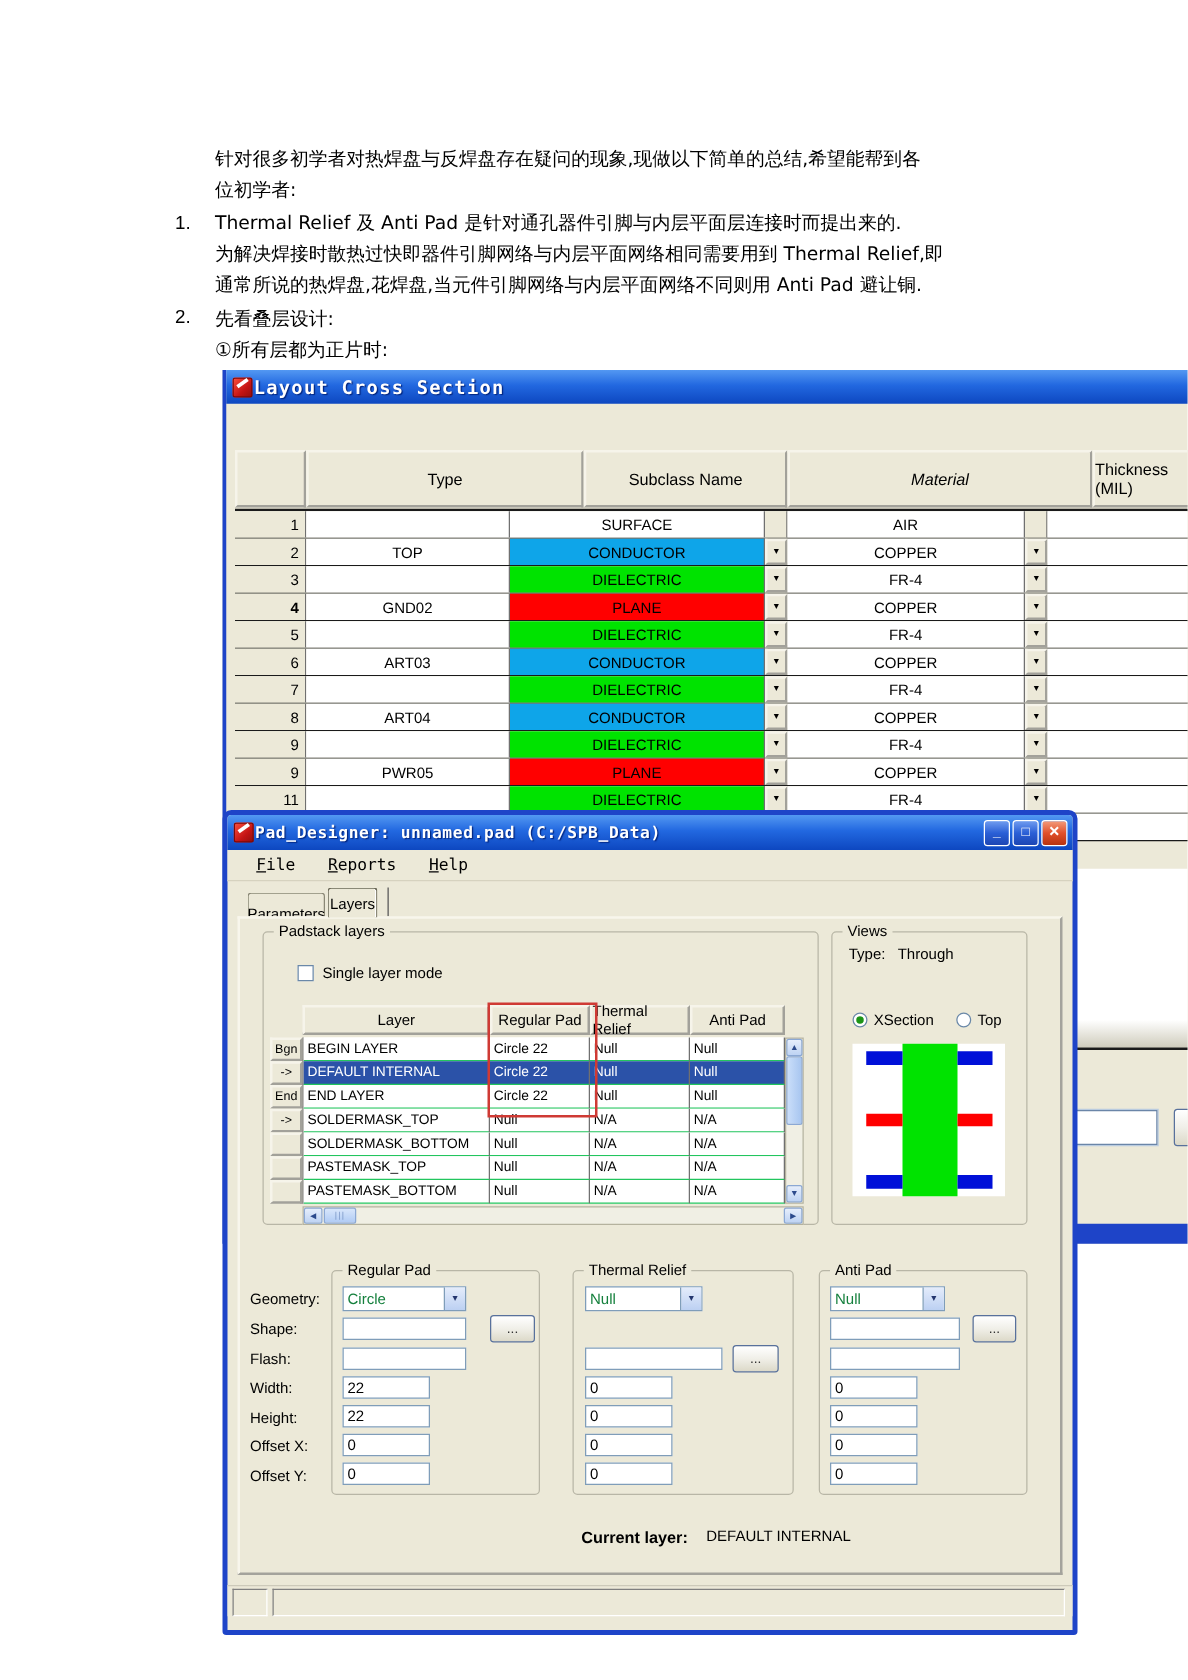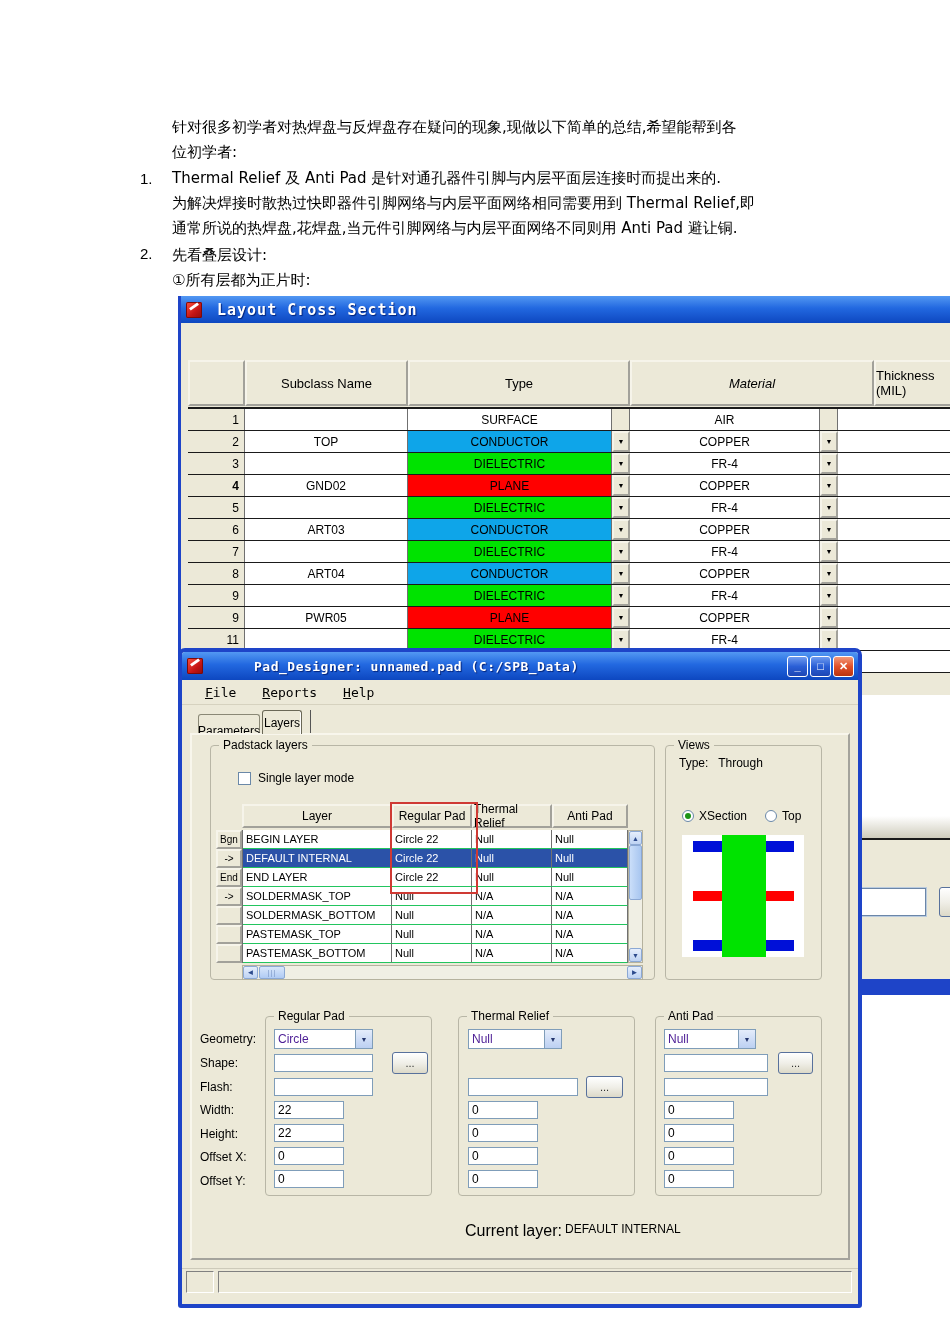--- a/index.html
+++ b/index.html
@@ -9,21 +9,21 @@
   
   .doc-line{position:absolute;font-size:15px;color:#000;white-space:nowrap;
             font-family:"DejaVu Sans","Liberation Sans",sans-serif;}
   .doc-num{position:absolute;font-size:15px;color:#000;font-family:"Liberation Sans",sans-serif;}
 
   
   .titlebar{position:absolute;left:0;right:0;top:0;height:27px;
             background:linear-gradient(180deg,#5398f2 0%,#2268e0 45%,#0d47c0 100%);
             display:flex;align-items:center;color:#fff;}
   .title-text{font-family:"DejaVu Sans Mono",monospace;font-weight:bold;font-size:14px;
-              letter-spacing:1px;margin-left:15px;white-space:nowrap;text-shadow:1px 1px 1px #00227a;}
+              letter-spacing:1px;margin-left:1px;white-space:nowrap;text-shadow:1px 1px 1px #00227a;}
   .app-icon{width:16px;height:16px;margin-left:5px;flex:0 0 auto;border-radius:2px;
             background:linear-gradient(135deg,#ff5340 0%,#c41414 60%,#8e0d0d 100%);
             box-shadow:inset 0 0 0 1px #7c0a0a;position:relative;}
   .app-icon::after{content:"";position:absolute;left:3px;top:3px;width:10px;height:3px;background:#fff;
             transform:rotate(-35deg);}
   .cap-btn{width:19px;height:19px;margin-left:2px;border-radius:3px;border:1px solid #fff;
            display:flex;align-items:center;justify-content:center;color:#fff;font-size:11px;
            font-weight:bold;line-height:1;
            background:linear-gradient(180deg,#6f9bef 0%,#2a5fd6 50%,#1c46b4 100%);}
   .cap-close{background:linear-gradient(180deg,#f29a7a 0%,#e1502a 50%,#b8330f 100%);}
@@ -31,21 +31,21 @@
          font-family:"Liberation Sans",sans-serif;padding:1px 3px;box-sizing:border-box;color:#000;}
   input.field{outline:none;}
   .btn-xp{position:absolute;background:linear-gradient(180deg,#ffffff 0%,#f0efe8 50%,#dcd9c8 100%);
           border:1px solid #58719c;border-radius:3px;font-size:11px;color:#333;
           display:flex;align-items:center;justify-content:center;box-sizing:border-box;}
   .groupbox{position:absolute;border:1px solid #b8b6a6;border-radius:4px;box-sizing:border-box;}
   .group-label{position:absolute;top:-8px;left:8px;background:#ece9d8;padding:0 4px;
                font-size:12px;color:#000;white-space:nowrap;}
   .combo{position:absolute;background:#fff;border:1px solid #7f9db9;box-sizing:border-box;
          display:flex;align-items:center;}
-  .combo-text{flex:1;font-size:12px;padding-left:3px;color:#4c1d95;}
+  .combo-text{flex:1;font-size:12px;padding-left:3px;color:#15803d;}
   .combo-btn{width:16px;align-self:stretch;flex:0 0 auto;
              background:linear-gradient(180deg,#e4ecfb,#bcd0f2);border-left:1px solid #7f9db9;
              display:flex;align-items:center;justify-content:center;font-size:7px;color:#24366e;}
   .sunken{border-top:1px solid #808080;border-left:1px solid #808080;
           border-bottom:1px solid #fff;border-right:1px solid #fff;}
 
   
   #xs-win{position:absolute;left:178px;top:296px;width:790px;height:699px;background:#ece9d8;
           border-left:3px solid #1e44c8;box-sizing:border-box;}
   #xs-header{position:absolute;left:7px;top:64px;display:flex;height:46px;width:780px;}
@@ -72,21 +72,21 @@
   #xs-white{position:absolute;left:7px;top:399px;width:780px;height:121px;background:#fff;}
   #xs-grad{position:absolute;left:7px;top:520px;width:780px;height:22px;
            background:linear-gradient(180deg,#ffffff,#cfccbc);border-bottom:2px solid #1a1a1a;}
   #xs-field{left:600px;top:592px;width:145px;height:28px;border:1px solid #6b86a8;box-shadow:0 0 0 1px #b9cbdf;}
   #xs-btn{left:758px;top:591px;width:34px;height:30px;}
   #xs-bottom{position:absolute;left:0;right:0;bottom:0;height:16px;background:#1e44c8;}
 
   
   #pad-win{position:absolute;left:178px;top:648px;width:684px;height:660px;background:#ece9d8;
            border:4px solid #1e44c8;border-radius:7px 7px 3px 3px;box-sizing:border-box;}
-  #pad-win .titlebar{height:28px;border-radius:3px 3px 0 0;gap:36px;}
+  #pad-win .titlebar{height:28px;border-radius:3px 3px 0 0;}
   #pad-title{font-size:13px;letter-spacing:0.5px;}
   #pad-buttons{margin-left:auto;margin-right:4px;display:flex;}
   #pad-menubar{position:absolute;left:0;right:0;top:28px;height:24px;background:#ece9d8;
                display:flex;align-items:center;border-bottom:1px solid #d6d2bf;}
   .menu-item{font-family:"DejaVu Sans Mono",monospace;font-size:13px;color:#000;margin-left:20px;
              padding:2px 3px;}
   .tab{position:absolute;background:#ece9d8;border:1px solid #8a8876;border-bottom:none;
        border-radius:3px 3px 0 0;font-size:12px;color:#000;display:flex;align-items:center;
        justify-content:center;box-sizing:border-box;}
   #tab-parameters{left:16px;top:62px;width:62px;height:32px;}
@@ -143,21 +143,21 @@
   .radio.on::after{content:"";position:absolute;left:2px;top:2px;width:6px;height:6px;border-radius:50%;
                    background:#1c9417;}
   #views-preview{position:absolute;left:500px;top:183px;width:122px;height:122px;background:#fff;}
   .pv{position:absolute;}
 
   
   .p-label{position:absolute;left:18px;font-size:12px;color:#000;}
   #grp-regular{left:83px;top:364px;width:167px;height:180px;}
   #grp-thermal{left:276px;top:364px;width:177px;height:180px;}
   #grp-anti{left:473px;top:364px;width:167px;height:180px;}
-  #cur-layer-label{position:absolute;left:283px;top:570px;font-size:16px;}
+  #cur-layer-label{position:absolute;left:283px;top:570px;font-size:13px;font-weight:bold;}
   #cur-layer-value{position:absolute;left:383px;top:570px;font-size:12px;}
   #pad-statusbar{position:absolute;left:0;right:0;top:616px;height:25px;background:#ece9d8;
                  border-top:1px solid #cdcaba;display:flex;padding-top:2px;box-sizing:border-box;}
   .status-cell{height:20px;background:#ece9d8;margin-left:4px;}
   .status-cell.c1{width:26px;} .status-cell.c2{flex:1;margin-right:6px;}
 </style>
 </head>
 <body>
 
 <div class="doc-line" style="left:172px;top:118px">针对很多初学者对热焊盘与反焊盘存在疑问的现象,现做以下简单的总结,希望能帮到各</div>
@@ -170,22 +170,22 @@
 <div class="doc-line" style="left:172px;top:246px">先看叠层设计:</div>
 <div class="doc-line" style="left:172px;top:271px">①所有层都为正片时:</div>
 
 <div id="xs-win">
   <div class="titlebar">
     <div class="app-icon"></div>
     <div class="title-text" style="font-size:15px">Layout Cross Section</div>
   </div>
   <div id="xs-header">
       <div class="xs-hcell w0"></div>
+      <div class="xs-hcell w2">Type</div>
       <div class="xs-hcell w1">Subclass Name</div>
-      <div class="xs-hcell w2">Type</div>
       <div class="xs-hcell w3">Material</div>
       <div class="xs-hcell w4">Thickness (MIL)</div>
     </div>
   <div id="xs-rows">
       <div class="xs-row">
         <div class="xs-cell xs-num">1</div>
         <div class="xs-cell xs-sub"></div>
         <div class="xs-cell xs-type t-none">SURFACE</div>
         <div class="xs-cell xs-ddspace"></div>
         <div class="xs-cell xs-mat">AIR</div>

